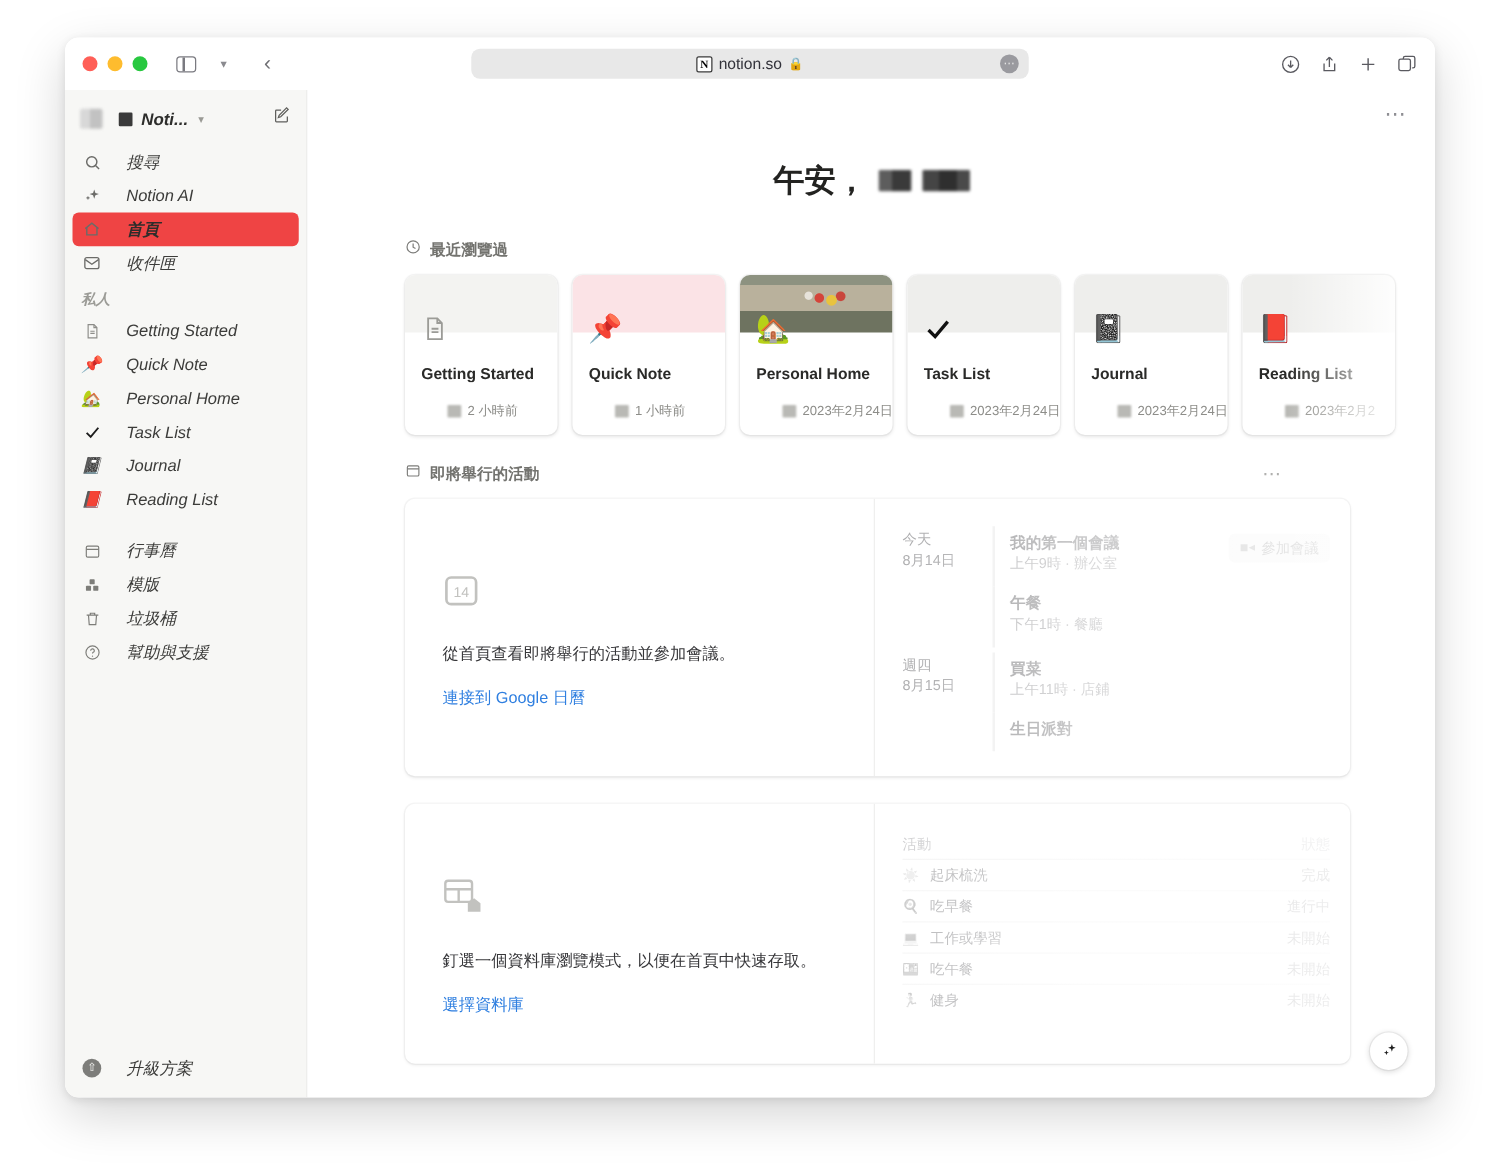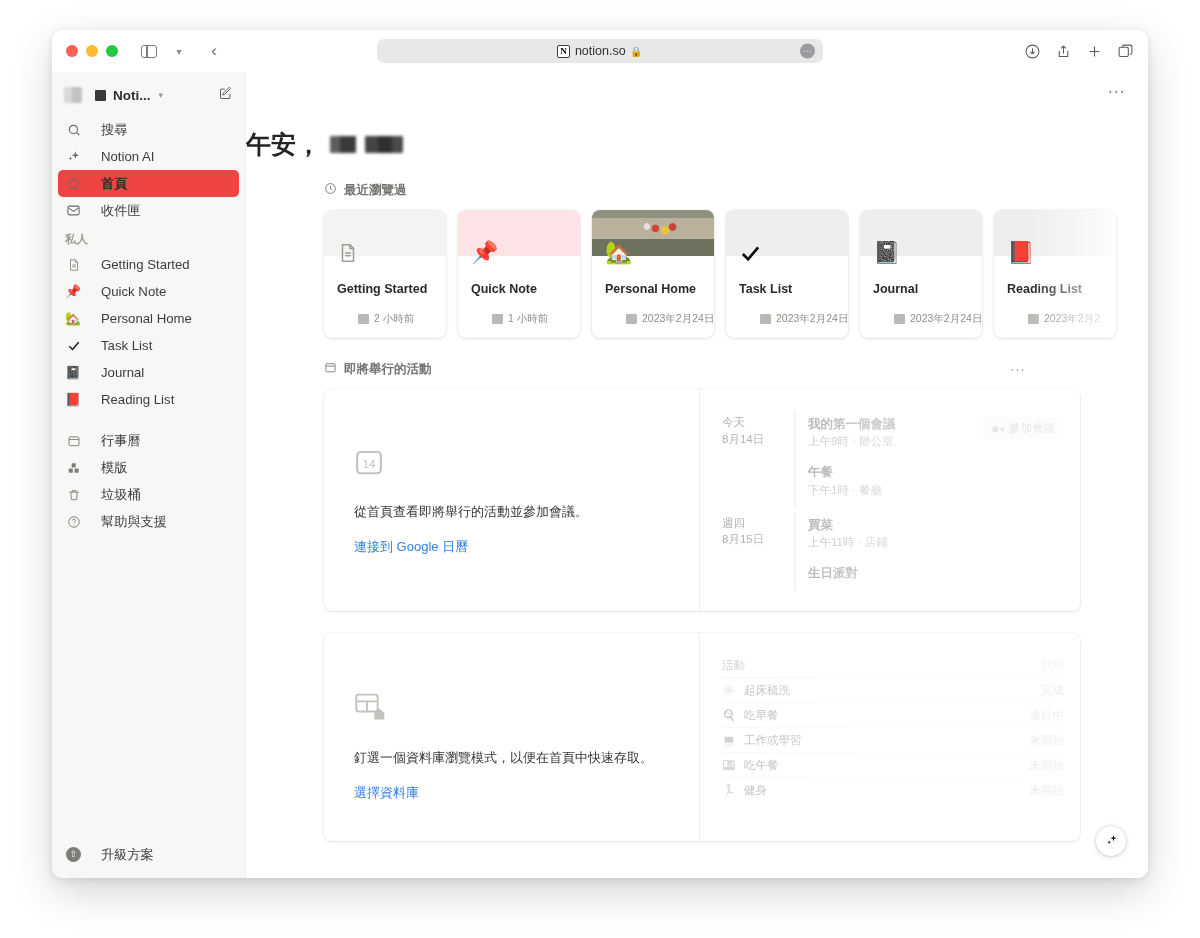--- a/index.html
+++ b/index.html
@@ -94,20 +94,21 @@
   .appbody { flex: 1; display: flex; min-height: 0; }
 
   
   .sidebar {
     width: 194px;
     background: #f7f7f5;
     border-right: 1px solid #ecebe9;
     display: flex; flex-direction: column;
     padding-top: 6px;
     flex: 0 0 194px;
+    font-style: italic;
   }
   .ws-header {
     height: 34px; margin: 0 6px 4px 6px;
     display: flex; align-items: center; gap: 7px;
     padding: 0 6px; border-radius: 5px;
   }
   .ws-avatar-blur {
     width: 18px; height: 16px; border-radius: 2px;
     background: linear-gradient(90deg,#d8d8d8 0 45%, #c2c2c2 45% 100%);
     filter: blur(1.1px);
@@ -149,22 +150,22 @@
   }
   .main-topbar {
     height: 38px; display: flex; align-items: center; justify-content: flex-end;
     padding-right: 22px;
   }
   .main-more { color: #8e8e93; font-size: 17px; letter-spacing: 1.5px; line-height: 1; }
 
   .greeting {
     text-align: center;
     font-size: 25px; font-weight: 700; color: #232321;
-    margin-top: 18px; margin-bottom: 20px;
-    display: flex; align-items: center; gap: 9px;
+    margin-top: 18px; margin-bottom: 30px;
+    display: flex; align-items: center; justify-content: center; gap: 9px;
   }
   .redact {
     display: inline-block; height: 17px; border-radius: 1px;
     background: linear-gradient(90deg,#5d5d5d 0 40%, #3a3a3a 40% 100%);
     filter: blur(1.4px);
   }
   .redact.a { width: 26px; }
   .redact.b { width: 38px; background: linear-gradient(90deg,#454545 0 34%, #2f2f2f 34% 72%, #4a4a4a 72% 100%); }
 
   .content { padding: 0 0 0 78px; }

